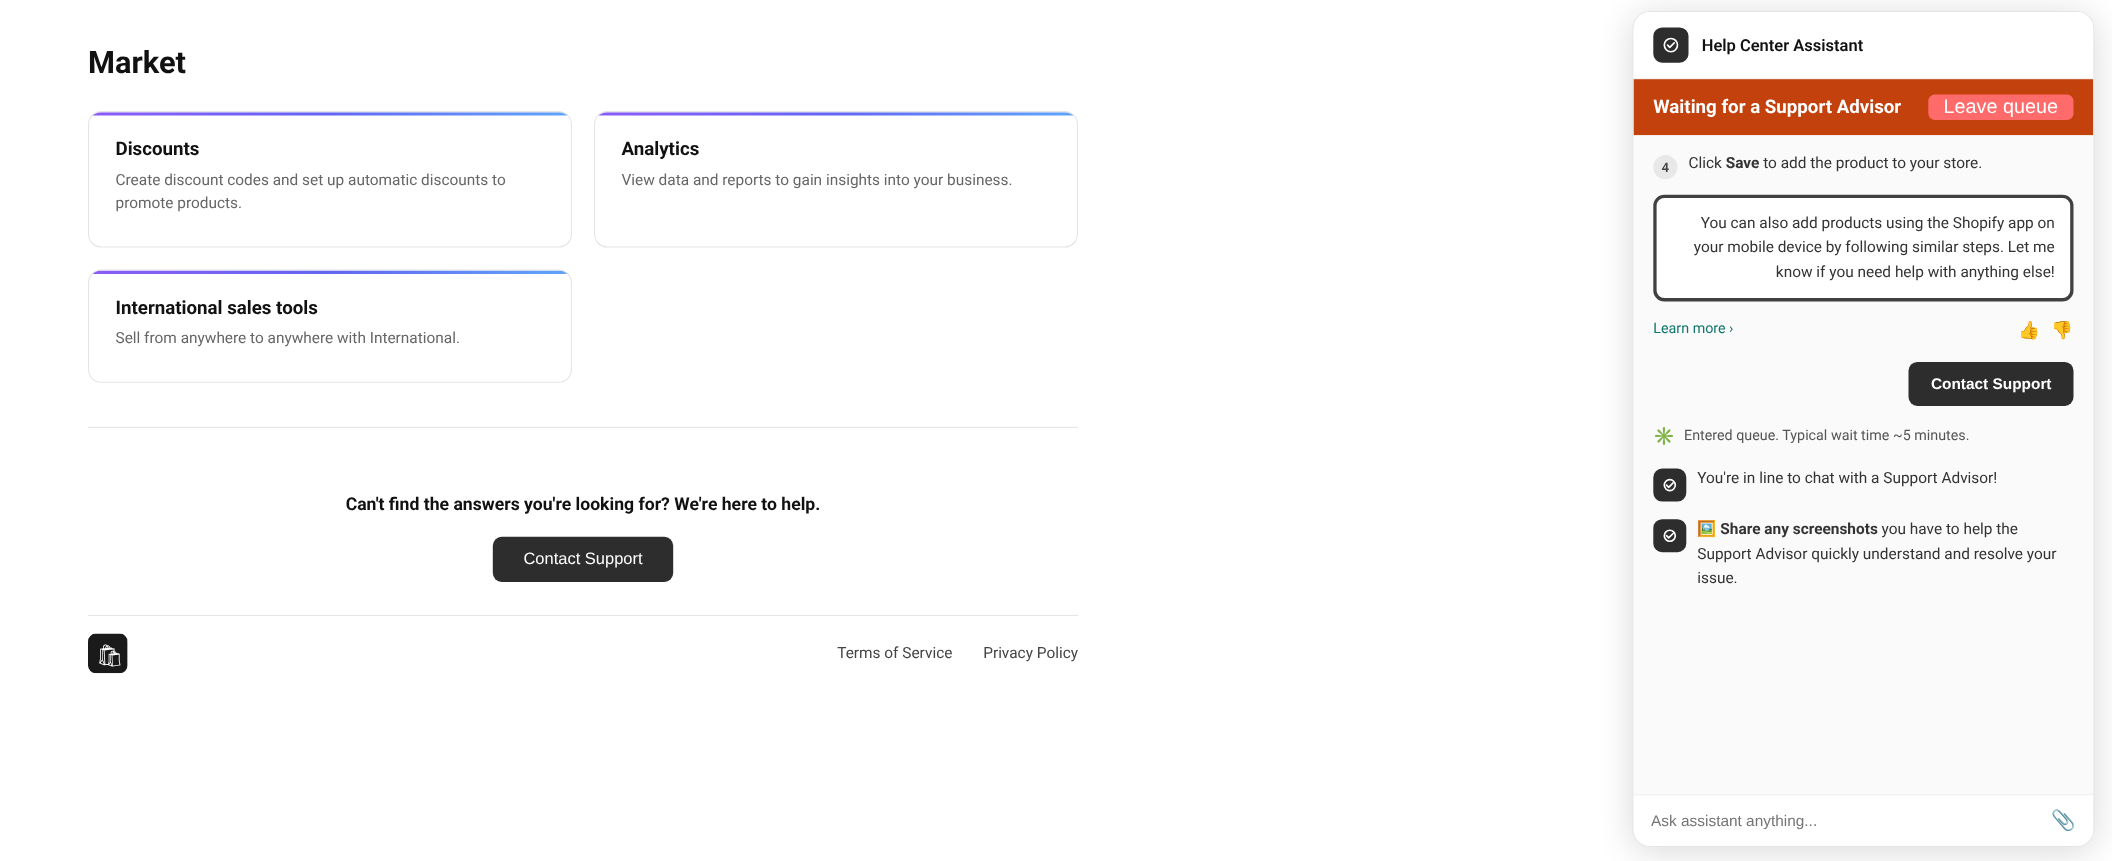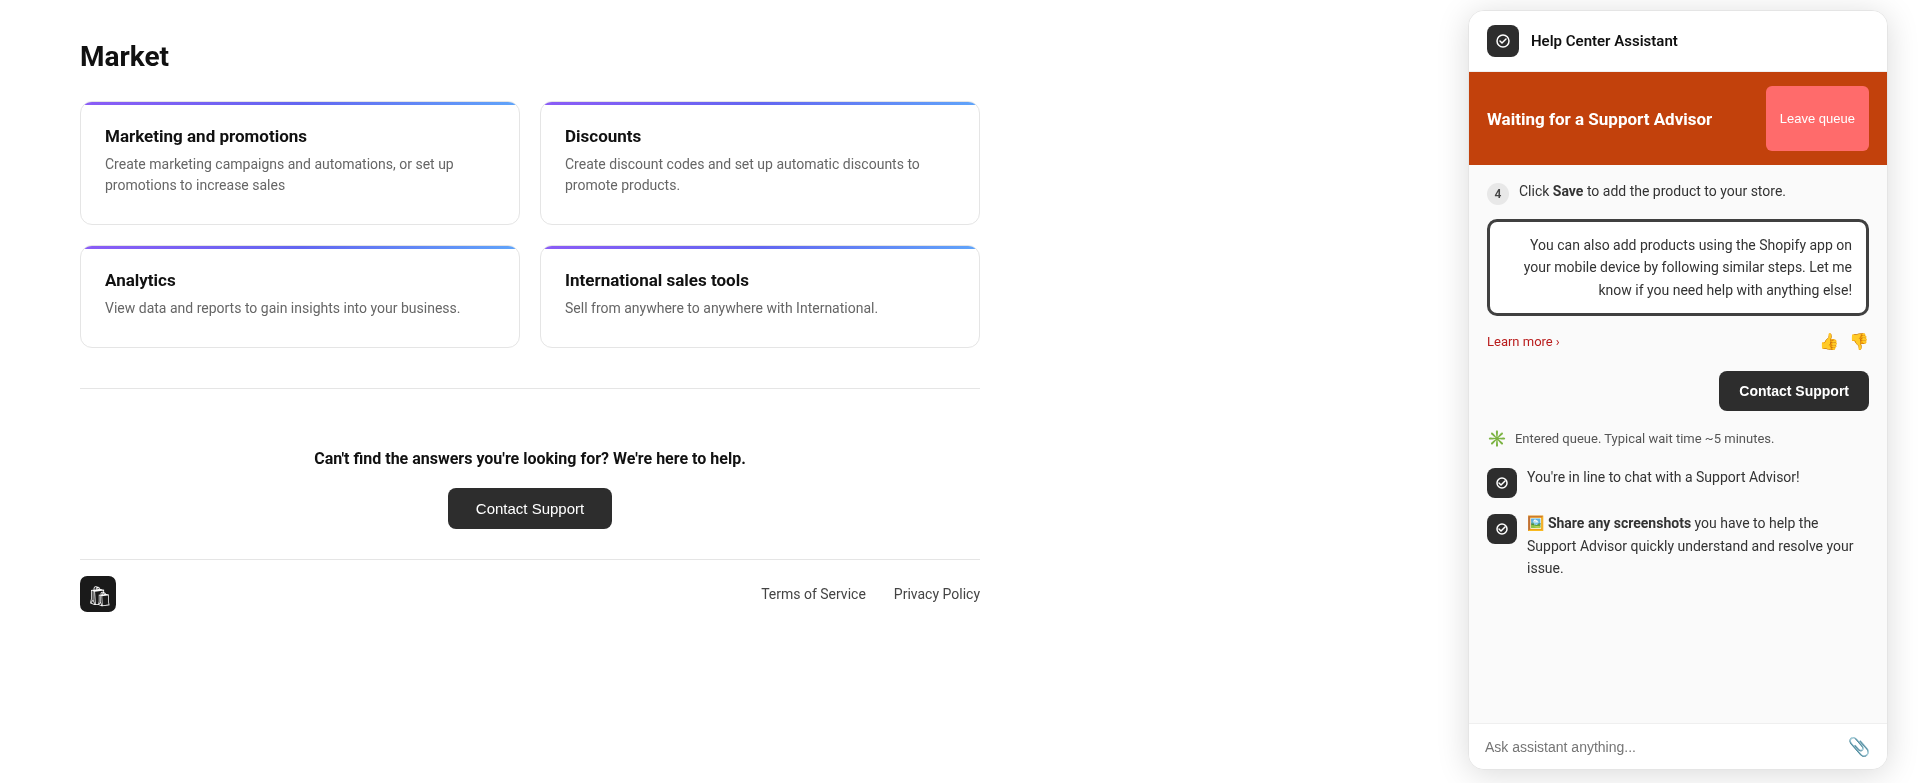--- a/index.html
+++ b/index.html
@@ -124,21 +124,21 @@
     .footer-link {
       font-size: 14px;
       color: #444;
       text-decoration: none;
       cursor: pointer;
     }
 
     
     .chat-panel {
       position: fixed;
-      right: 32px;
+      right: 16px;
       top: 10px;
       width: 420px;
       background: #fff;
       border-radius: 16px;
       box-shadow: 0 4px 32px rgba(0,0,0,0.15);
       display: flex;
       flex-direction: column;
       overflow: hidden;
       height: 760px;
       border: 1px solid #e5e5e5;
@@ -182,22 +182,22 @@
       font-size: 17px;
       font-weight: 700;
       color: #fff;
     }
 
     .leave-queue-btn {
       background: #ff6b6b;
       color: #fff;
       border: none;
       border-radius: 6px;
-      padding: 25px 14px;
-      font-size: 13px;
+      padding: 1px 14px;
+      font-size: 18px;
       font-weight: 500;
       cursor: pointer;
       white-space: nowrap;
     }
 
     .chat-messages {
       flex: 1;
       overflow-y: auto;
       padding: 16px 18px;
       display: flex;
@@ -250,21 +250,21 @@
 
     .learn-more-row {
       display: flex;
       align-items: center;
       justify-content: space-between;
       padding: 2px 0;
     }
 
     .learn-more-link {
       font-size: 13px;
-      color: #b91c1c;
+      color: #0f766e;
       cursor: pointer;
       display: flex;
       align-items: center;
       gap: 3px;
       text-decoration: none;
     }
 
     .feedback-icons {
       display: flex;
       gap: 10px;
@@ -356,24 +356,20 @@
     }
   </style>
 </head>
 <body>
 
 <div class="main-content">
   <h1 class="page-title">Market</h1>
 
   <div class="cards-grid">
 
-    <div class="card">
-      <div class="card-title">Marketing and promotions</div>
-      <div class="card-desc">Create marketing campaigns and automations, or set up promotions to increase sales</div>
-    </div>
 
     <div class="card">
       <div class="card-title">Discounts</div>
       <div class="card-desc">Create discount codes and set up automatic discounts to promote products.</div>
     </div>
 
     <div class="card">
       <div class="card-title">Analytics</div>
       <div class="card-desc">View data and reports to gain insights into your business.</div>
     </div>

